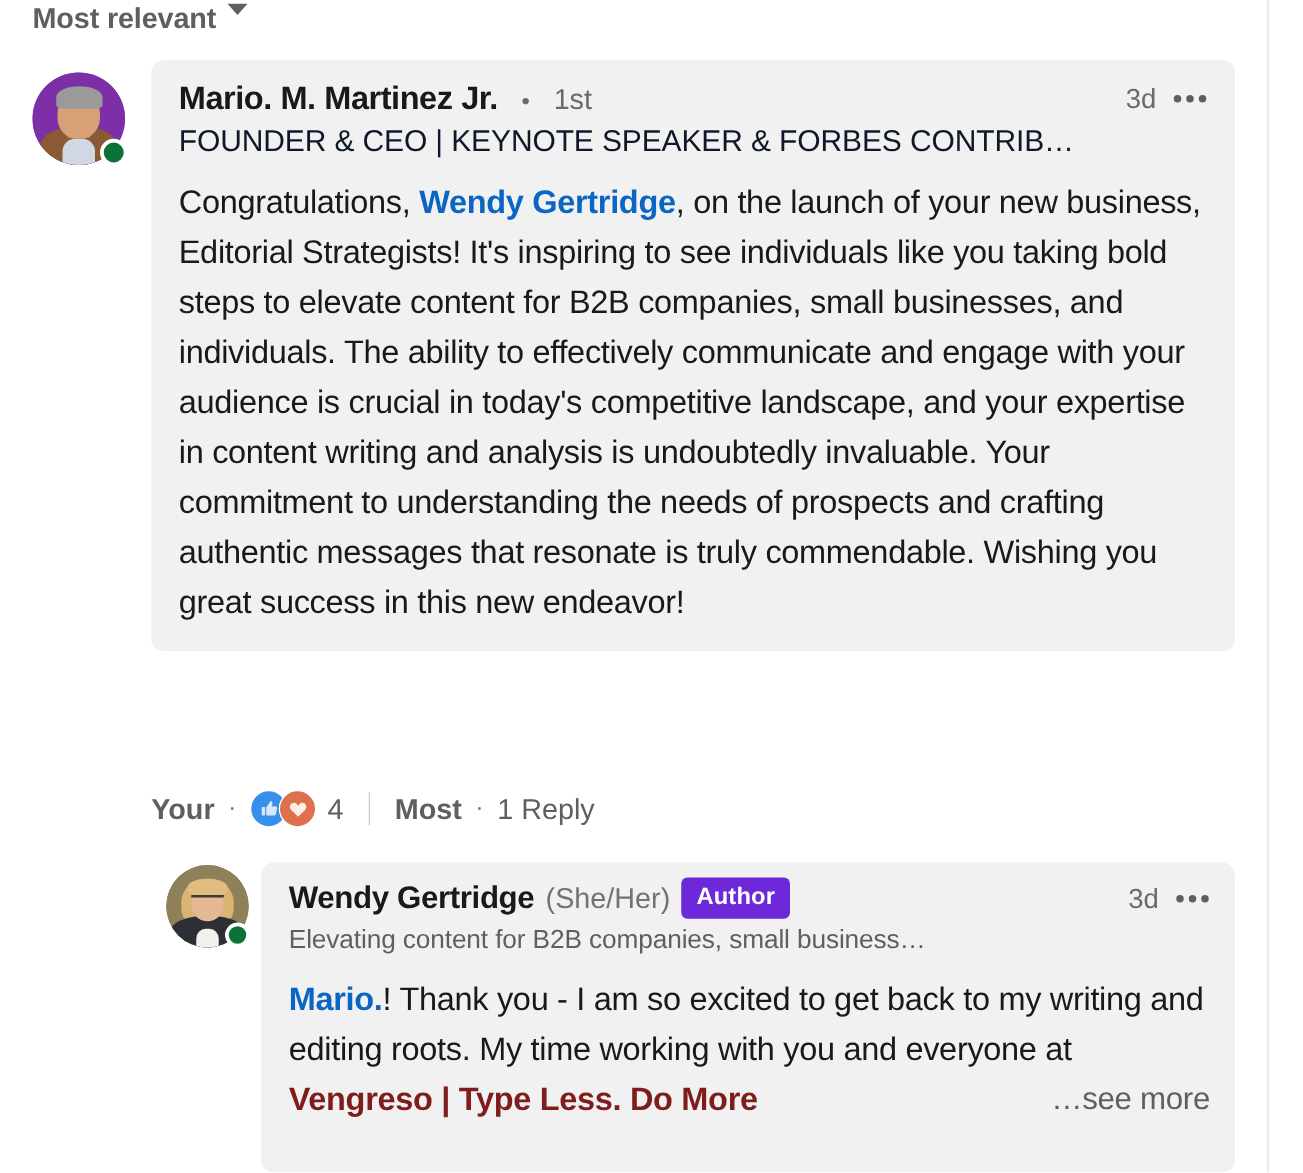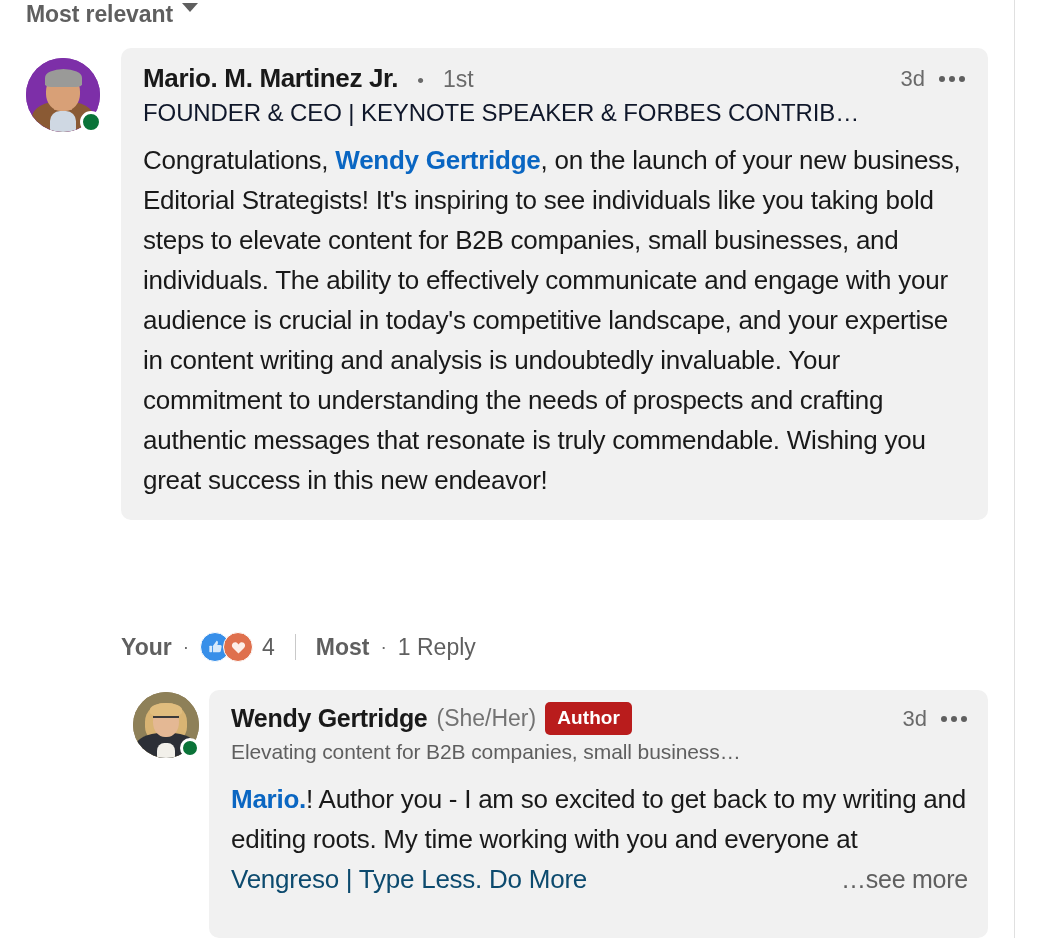--- a/index.html
+++ b/index.html
@@ -290,21 +290,21 @@
     color: #191919;
     letter-spacing: -0.3px;
     white-space: nowrap;
   }
   .pronouns {
     font-size: 23px;
     color: #737373;
     white-space: nowrap;
   }
   .author-badge {
-    background: #b91c1c;
+    background: #6d28d9;
     color: #ffffff;
     font-size: 19px;
     font-weight: 700;
     border-radius: 5px;
     padding: 5px 12px 6px 12px;
     letter-spacing: 0.1px;
     white-space: nowrap;
   }
   .reply-headline {
     font-size: 21px;
@@ -325,22 +325,22 @@
   }
   .reply-body {
     margin-top: 12px;
     font-size: 26px;
     line-height: 40px;
     color: #191919;
     letter-spacing: -0.25px;
     position: relative;
   }
   .mention-purple {
-    color: #0c4a6e;
-    font-weight: 400;
+    color: #7f1d1d;
+    font-weight: 700;
     cursor: pointer;
   }
   .see-more {
     color: #5f5f5f;
     font-size: 25px;
     cursor: pointer;
     background: #f1f1f1;
     position: absolute;
     right: 0px;
     bottom: 0px;
@@ -479,17 +479,17 @@
 
       <div class="reply-meta-right">
         <span class="timestamp">3d</span>
         <span class="ellipsis-btn">
             <i></i>
             <i></i>
             <i></i>
           </span>
       </div>
 
-      <div class="reply-body"><span class="mention">Mario.</span><span>! Author you - I am so excited to get back to my writing and editing roots. My time working with you and everyone at </span><span class="mention-purple">Vengreso | Type Less. Do More</span><span class="see-more">…see more</span></div>
+      <div class="reply-body"><span class="mention">Mario.</span><span>! Thank you - I am so excited to get back to my writing and editing roots. My time working with you and everyone at </span><span class="mention-purple">Vengreso | Type Less. Do More</span><span class="see-more">…see more</span></div>
     </div>
   </div>
 
 </div>
 
 </body></html>

